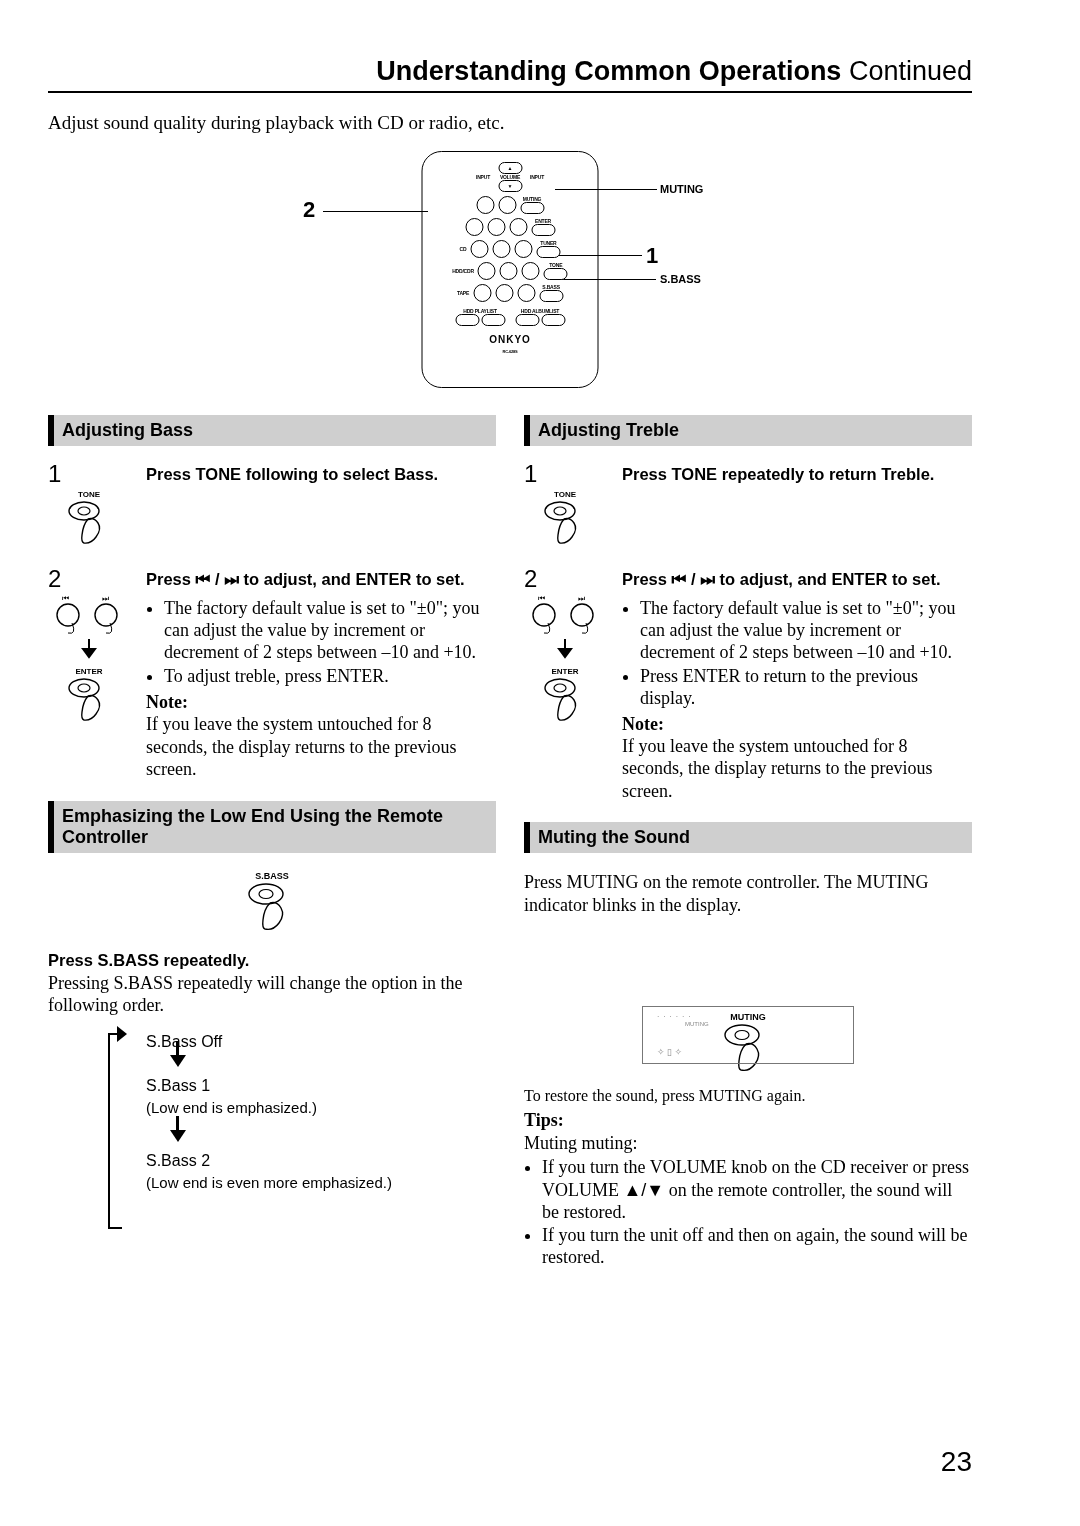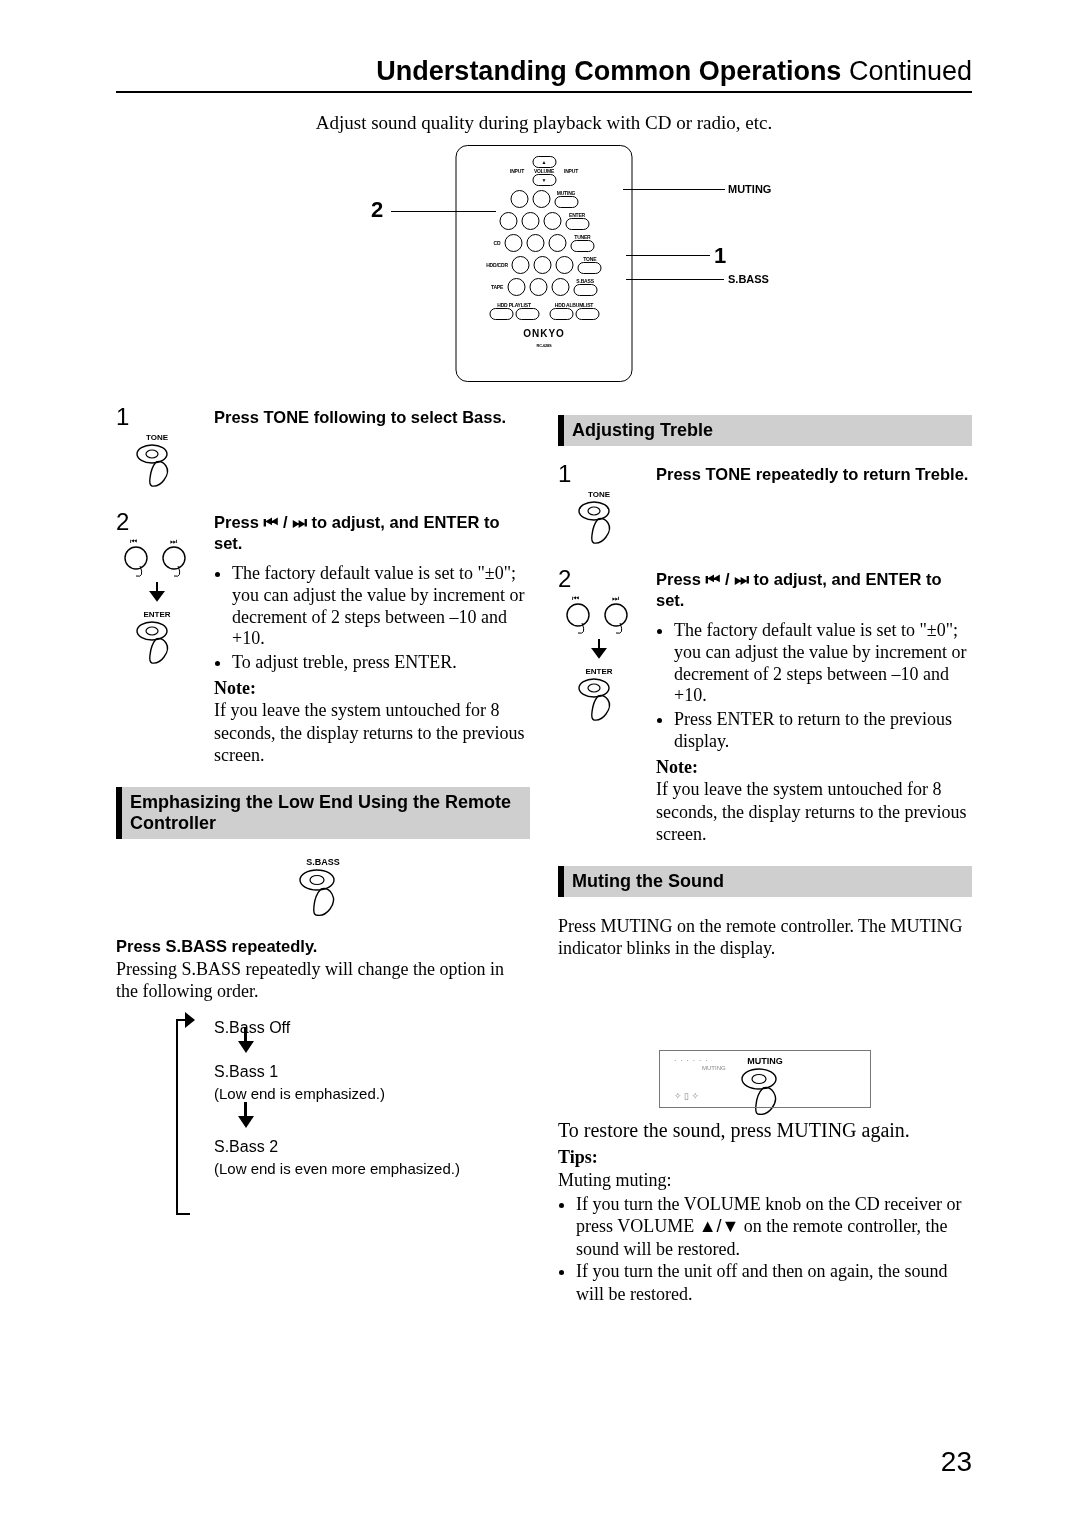--- a/index.html
+++ b/index.html
@@ -7,56 +7,55 @@
     margin: 0;
     font-family: "Times New Roman", Times, serif;
     background: #fff;
     color: #000;
   }
   .page {
     width: 1048px;
     height: 1526px;
     position: relative;
     box-sizing: border-box;
-    padding: 56px 76px 40px 116px;
+    padding: 56px 76px 40px 48px;
   }
   .hr-top {
     border: none;
     border-top: 2px solid #000;
     margin: 4px 0 14px 0;
   }
   h1.page-title {
     font-family: Arial, Helvetica, sans-serif;
     font-size: 27px;
     font-weight: bold;
     text-align: right;
     margin: 0;
   }
   h1.page-title .cont {
     font-weight: normal;
   }
   .intro {
     font-size: 19px;
     margin: 18px 0 6px 0;
-    text-align: center;
   }
   .remote-block {
     position: relative;
     height: 250px;
     margin-bottom: 16px;
   }
   .remote-box {
     position: absolute;
     left: 50%;
     transform: translateX(-50%);
-    top: 4px;
+    top: 10px;
     width: 175px;
     height: 235px;
     border: 1.5px solid #000;
-    border-radius: 12px;
+    border-radius: 20px;
     text-decoration: underline;
   }
   .remote-inner {
     position: absolute;
     top: 10px; left: 10px; right: 10px; bottom: 10px;
     display: flex;
     flex-direction: column;
     align-items: center;
     gap: 4px;
   }
@@ -352,20 +351,21 @@
         </div>
         <div class="rc-logo">ONKYO</div>
         <div class="rc-model rc-tiny">RC-628S</div>
       </div>
     </div>
   </div>
 
   <div class="cols">
 
     <div class="col">
+      <div class="section-head">Adjusting Bass</div>
 
       <div class="step">
         <div class="step-art">
           <div class="step-num">1</div>
           <div style="margin-top:26px">
             <div class="btn-label">TONE</div>
             <svg class="press-icon" width="46" height="48">
               <ellipse cx="18" cy="10" rx="15" ry="9" fill="none" stroke="#000" stroke-width="1.4"></ellipse>
               <ellipse cx="18" cy="10" rx="6" ry="4" fill="none" stroke="#000" stroke-width="1.2"></ellipse>
               <path d="M22 18 q6 -2 10 4 q4 6 -2 14 q-5 7 -12 6 q-3 -1 -2 -8 q1 -10 6 -16" fill="none" stroke="#000" stroke-width="1.4"></path>
@@ -510,21 +510,21 @@
             <path d="M24 20 q7 -2 11 5 q4 7 -2 15 q-6 8 -14 6 q-3 -1 -2 -9 q1 -11 7 -17" fill="none" stroke="#000" stroke-width="1.4"></path>
           </svg>
         </div>
         <div class="muting-display">
           <span class="dots">· · · · · ·</span>
           <span class="mut">MUTING</span>
           <span class="bars">✧ ▯ ✧</span>
         </div>
       </div>
 
-      <div class="para" style="font-size:20px;margin-top:10px">To restore the sound, press MUTING again.</div>
+      <div class="para" style="font-size:16px;margin-top:22px">To restore the sound, press MUTING again.</div>
       <div class="tips-lbl" style="font-size:18px">Tips:</div>
       <div class="during" style="font-size:18px">Muting muting:</div>
       <ul style="font-size:18px;padding-left:18px;margin:2px 0">
         <li class="para">
           <span>If you turn the VOLUME knob on the CD receiver or press VOLUME </span><span class="glyph">▲/▼</span><span> on the remote controller, the sound will be restored.</span>
         </li>
         <li class="para">If you turn the unit off and then on again, the sound will be restored.</li>
       </ul>
     </div>
   </div>

